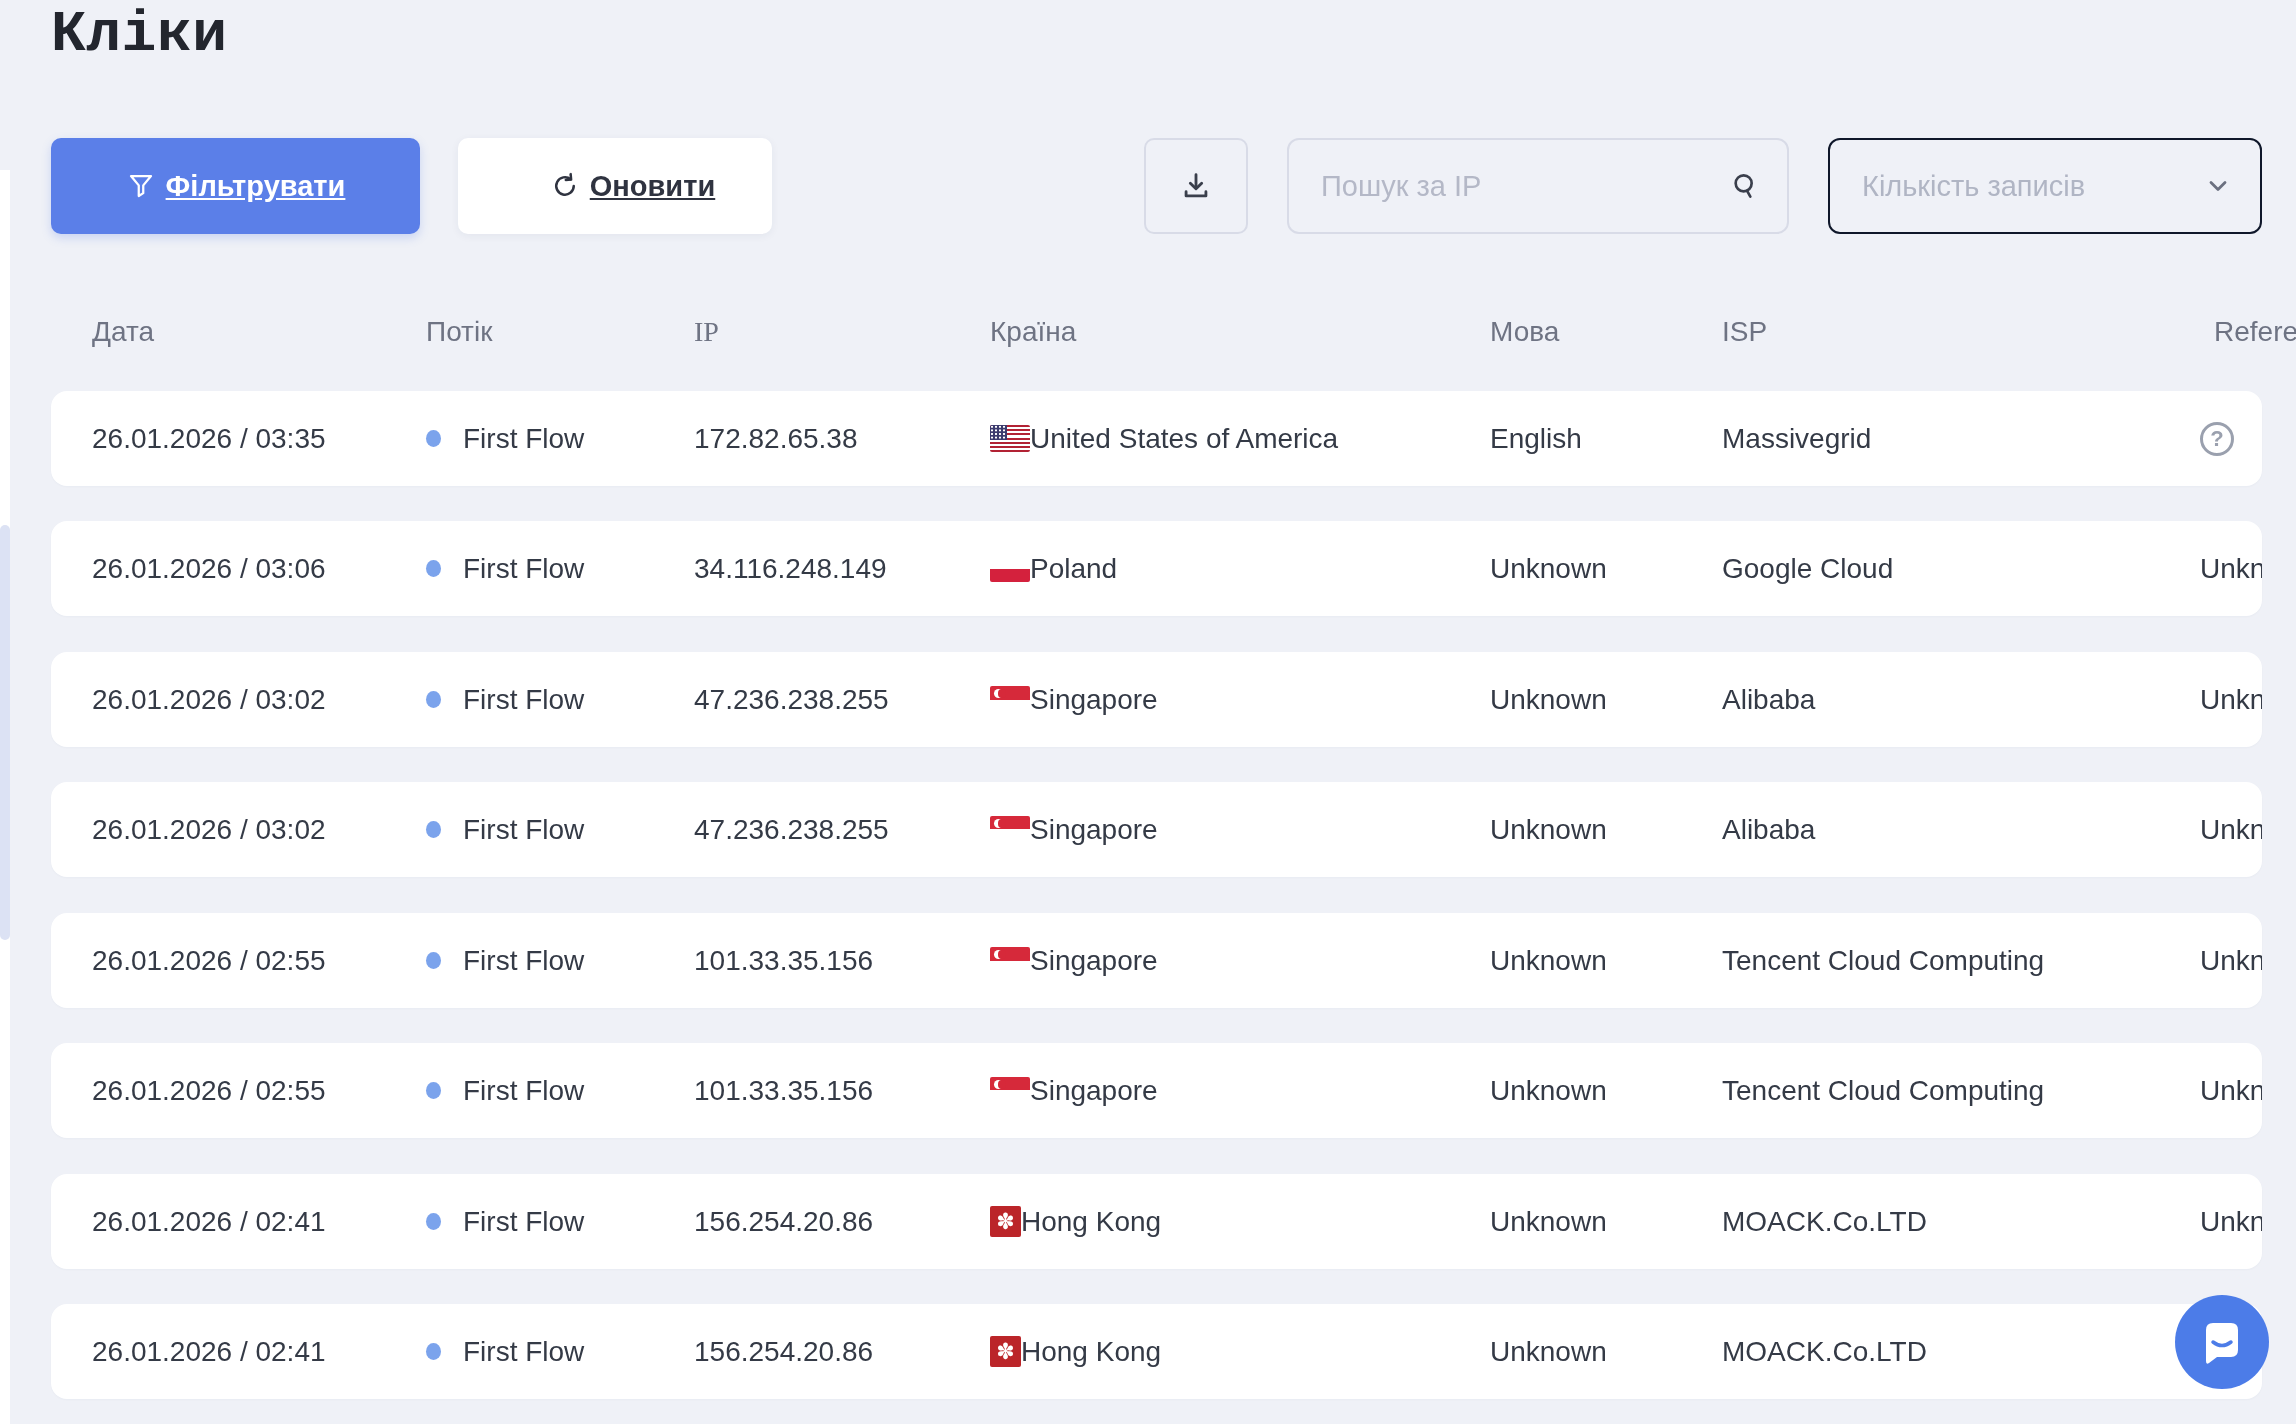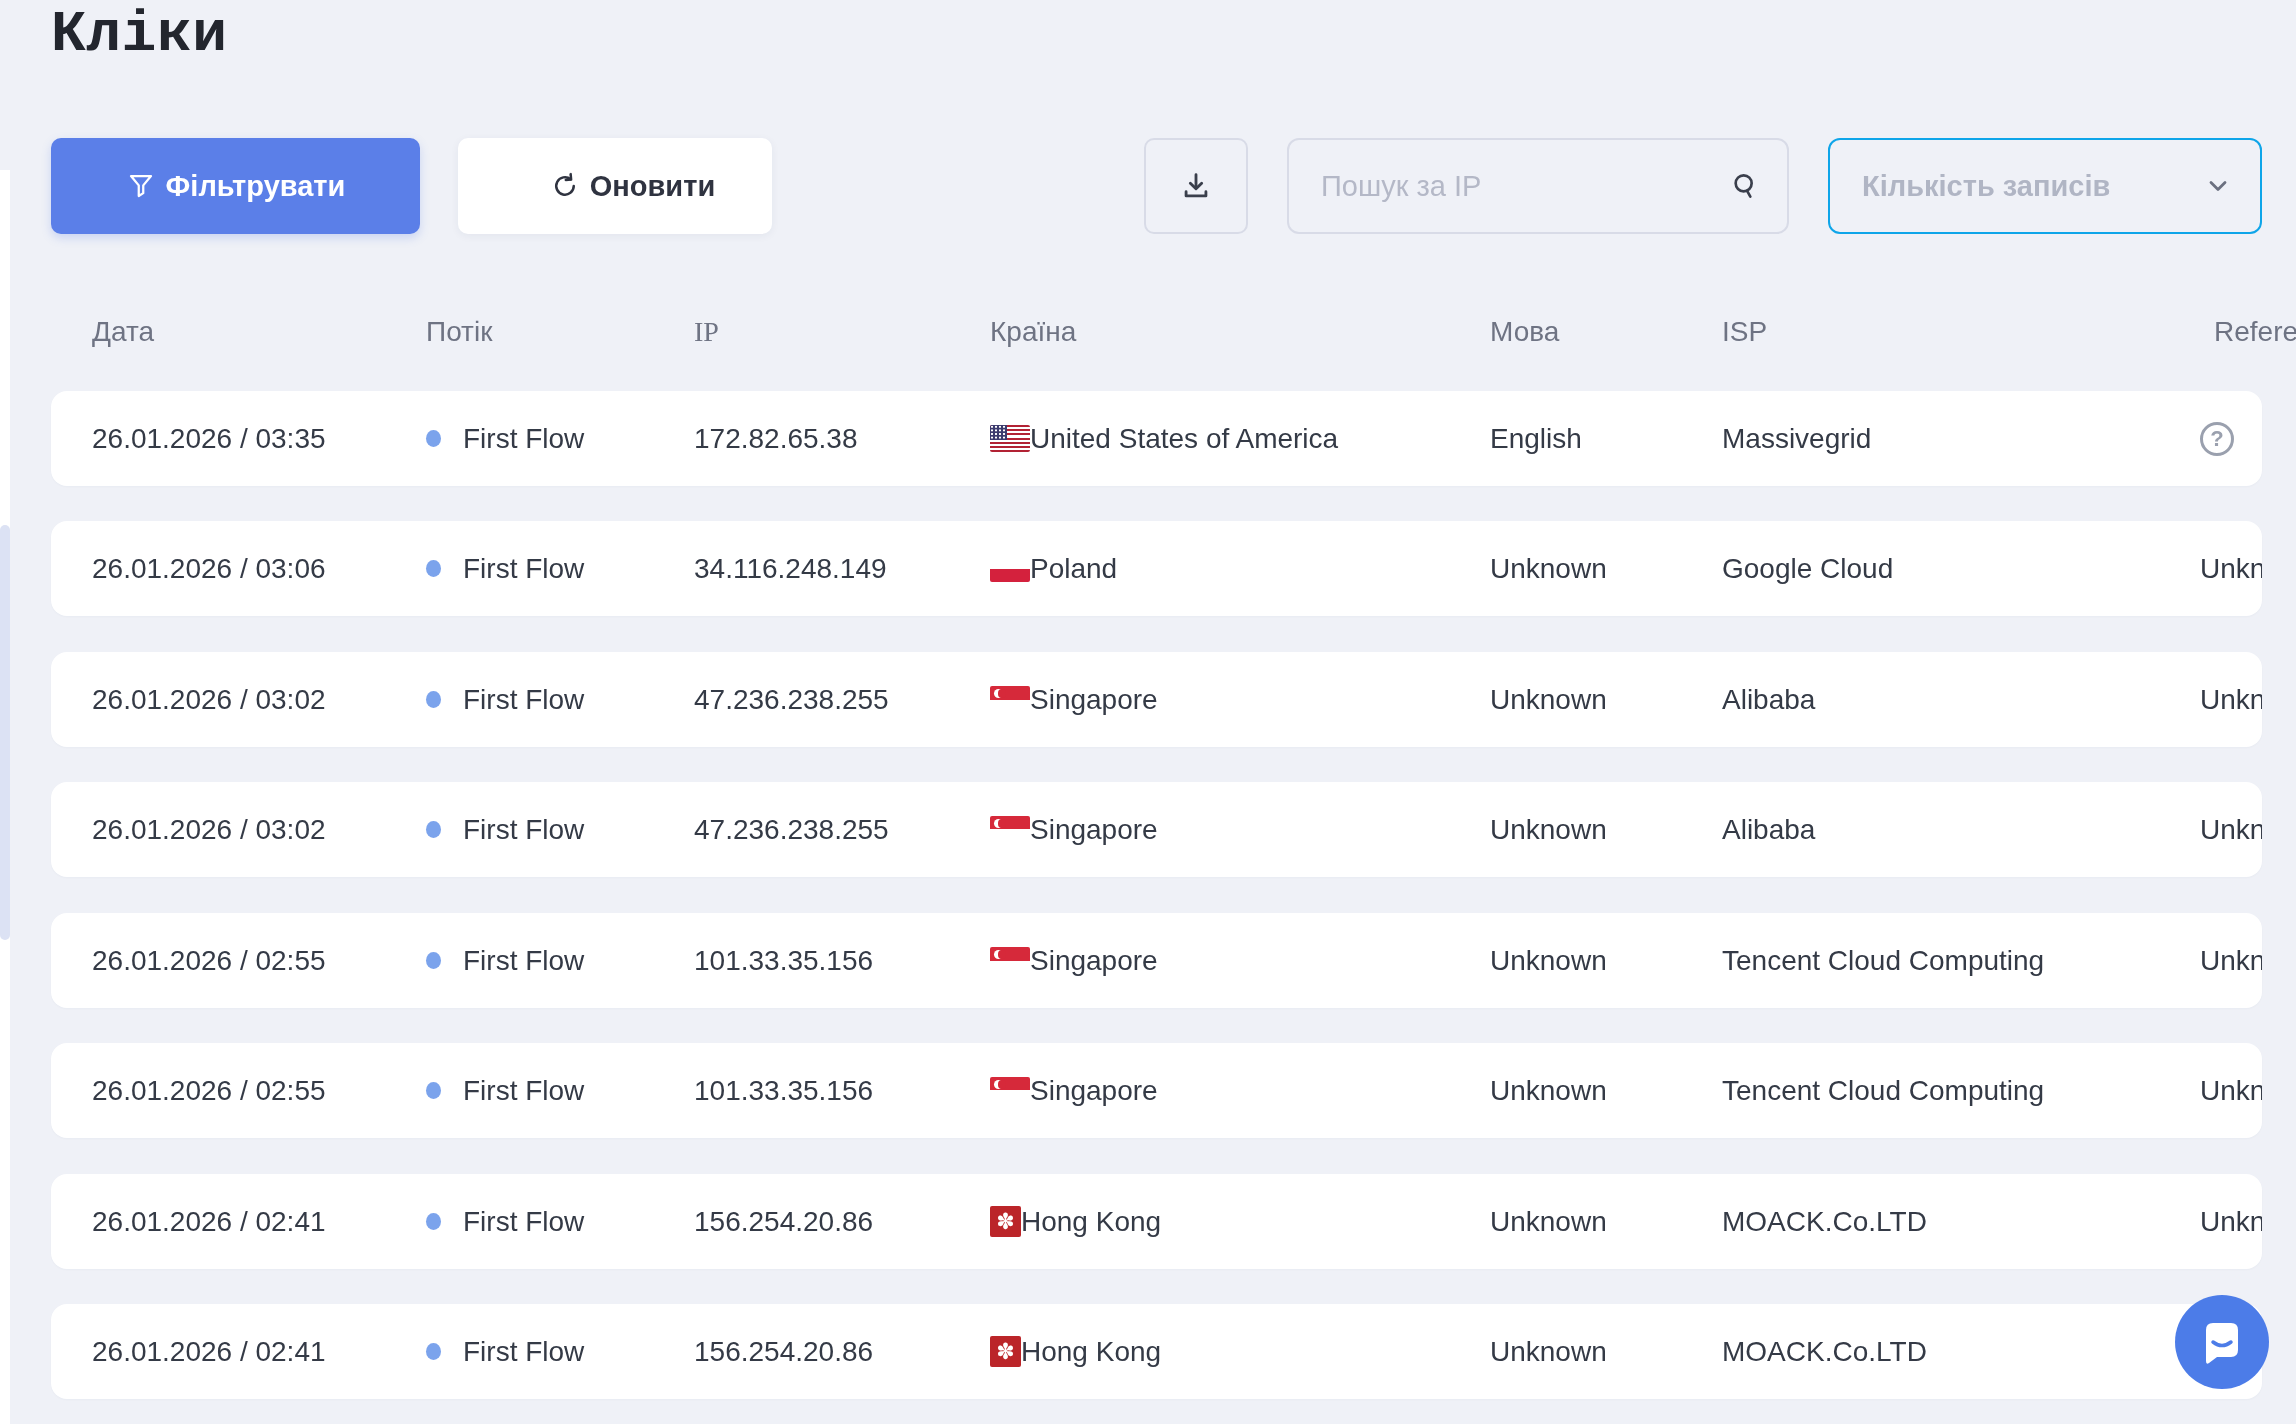--- a/index.html
+++ b/index.html
@@ -7,29 +7,29 @@
   .viewport{position:relative;width:2296px;height:1424px;background:#eff1f7;overflow:hidden;}
 
   
   .scroll-track{position:absolute;left:0;top:170px;width:10px;height:1254px;background:#ffffff;}
   .scroll-thumb{position:absolute;left:0;top:355px;width:10px;height:415px;background:#dce2f4;border-radius:5px;}
 
   
   .page-title{position:absolute;left:51px;top:2px;margin:0;font-size:58px;font-weight:800;color:#23262e;letter-spacing:.5px;font-family:Liberation Mono, monospace;}
 
   
-  .btn{position:absolute;top:138px;height:96px;border-radius:10px;display:flex;align-items:center;justify-content:center;gap:10px;font-size:29px;font-weight:600;box-sizing:border-box;cursor:pointer;}
+  .btn{position:absolute;top:138px;height:96px;border-radius:10px;display:flex;align-items:center;justify-content:center;gap:10px;font-size:29px;font-weight:600;box-sizing:border-box;cursor:pointer;text-decoration:underline;}
   .btn-filter{left:51px;width:369px;background:#5b7fe8;color:#ffffff;box-shadow:0 4px 10px rgba(91,127,232,.25);}
   .btn-refresh{left:458px;width:314px;background:#ffffff;color:#2f3340;box-shadow:0 2px 8px rgba(40,50,80,.06);padding-left:35px;}
   .btn-download{left:1144px;width:104px;background:transparent;border:2px solid #d8dbe7;}
   .search-box{position:absolute;top:138px;left:1287px;width:502px;height:96px;border:2px solid #d8dbe7;border-radius:12px;box-sizing:border-box;display:flex;align-items:center;background:transparent;}
   .search-box input{flex:1;border:none;outline:none;background:transparent;font-family:"Liberation Sans",sans-serif;font-size:29px;color:#3a3f4c;padding:0 0 0 32px;}
   .search-box input::placeholder{color:#b4b8c7;}
   .search-box .search-svg{margin-right:26px;flex:none;}
-  .select-box{position:absolute;top:138px;left:1828px;width:434px;height:96px;border:2px solid #0ea5e9;border-radius:12px;box-sizing:border-box;display:flex;align-items:center;justify-content:space-between;padding:0 28px 0 32px;cursor:pointer;font-weight:bold;}
+  .select-box{position:absolute;top:138px;left:1828px;width:434px;height:96px;border:2px solid #0f172a;border-radius:12px;box-sizing:border-box;display:flex;align-items:center;justify-content:space-between;padding:0 28px 0 32px;cursor:pointer;}
   .select-box .select-label{font-size:29px;color:#b0b5c4;}
 
   
   .thead span{position:absolute;top:316px;font-size:28px;color:#6e7383;white-space:nowrap;}
   .h-date{left:92px;} .h-flow{left:426px;} .h-ip{left:694px;font-family:Liberation Serif, serif;} .h-country{left:990px;}
   .h-lang{left:1490px;} .h-isp{left:1722px;} .h-ref{left:2214px;}
 
   
   .row{position:absolute;left:51px;width:2211px;height:95px;background:#ffffff;border-radius:16px;overflow:hidden;box-shadow:0 1px 2px rgba(40,50,80,.03);}
   .row .cell{position:absolute;top:0;bottom:0;display:flex;align-items:center;font-size:28px;color:#343a46;white-space:nowrap;}

